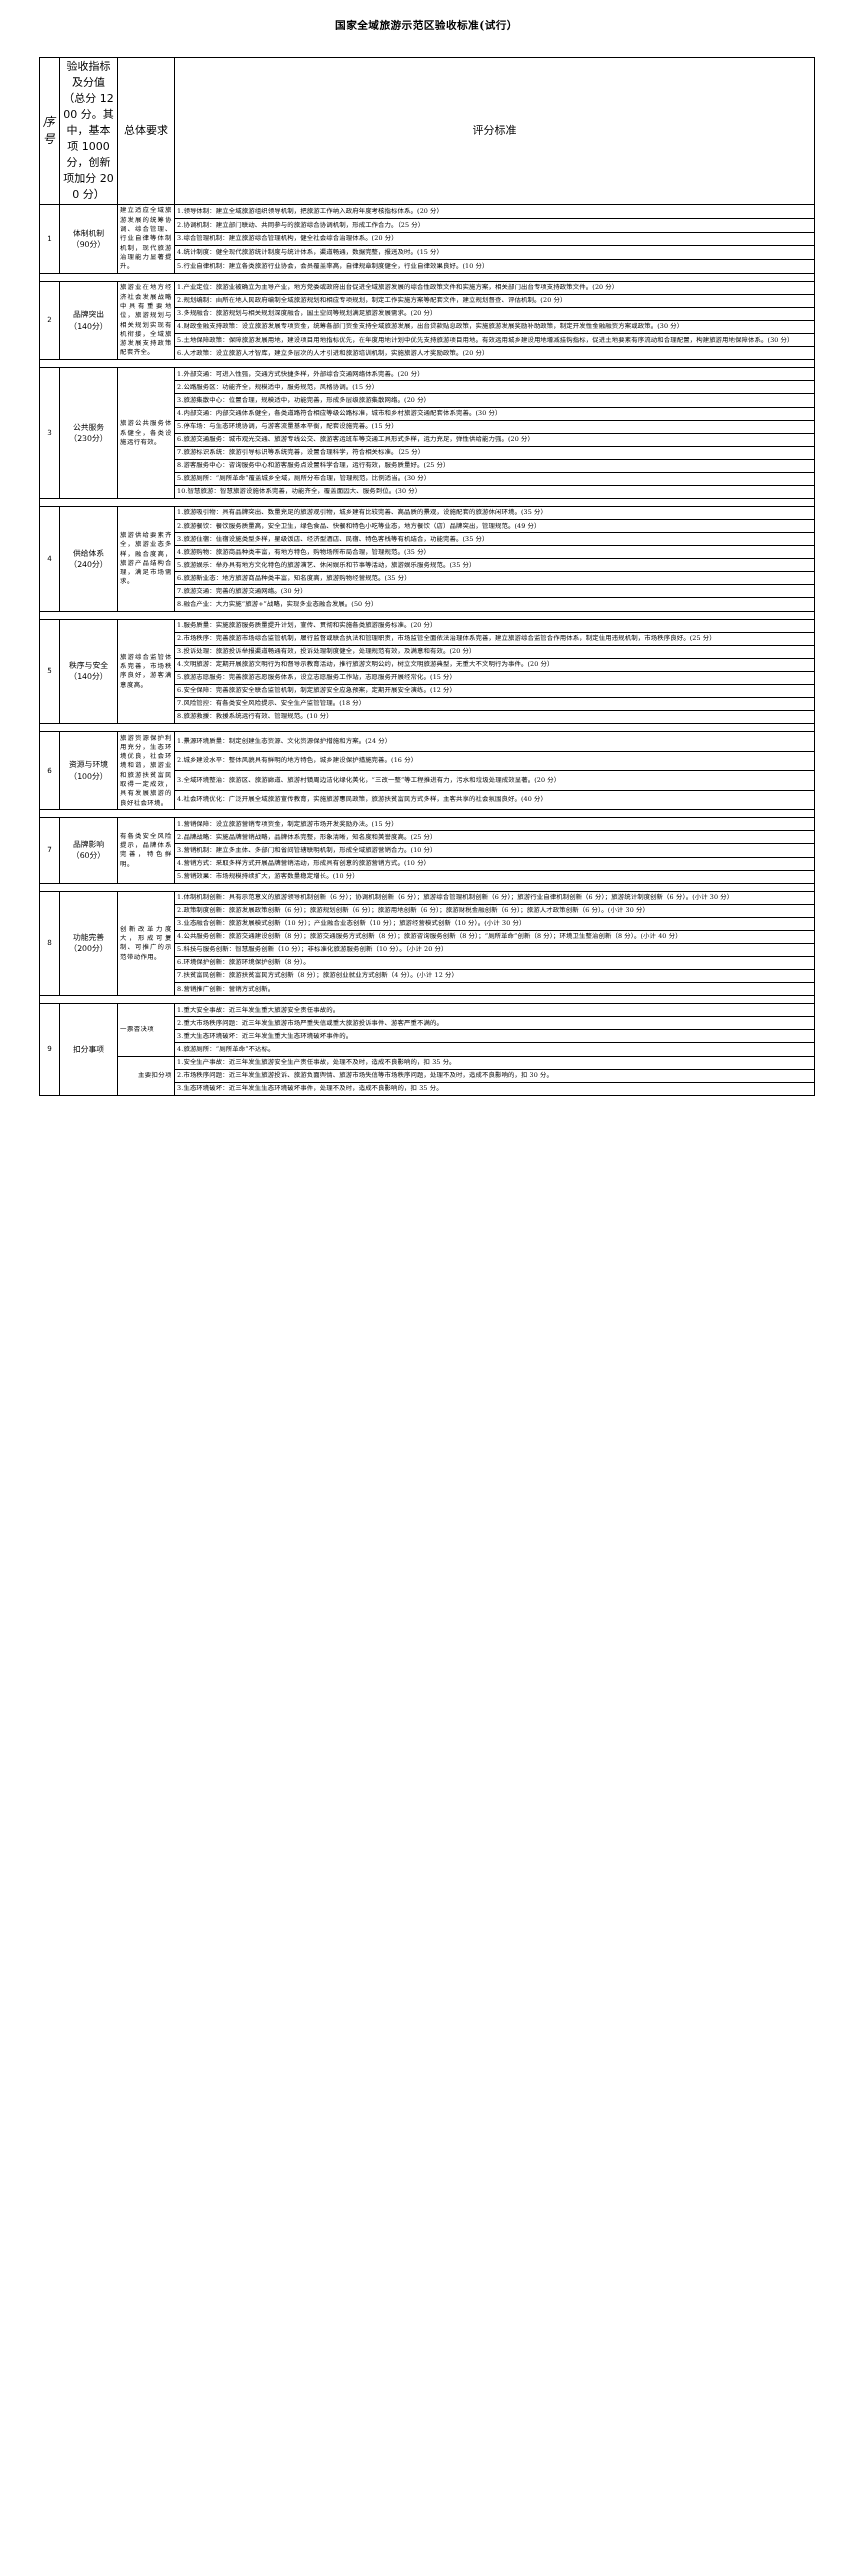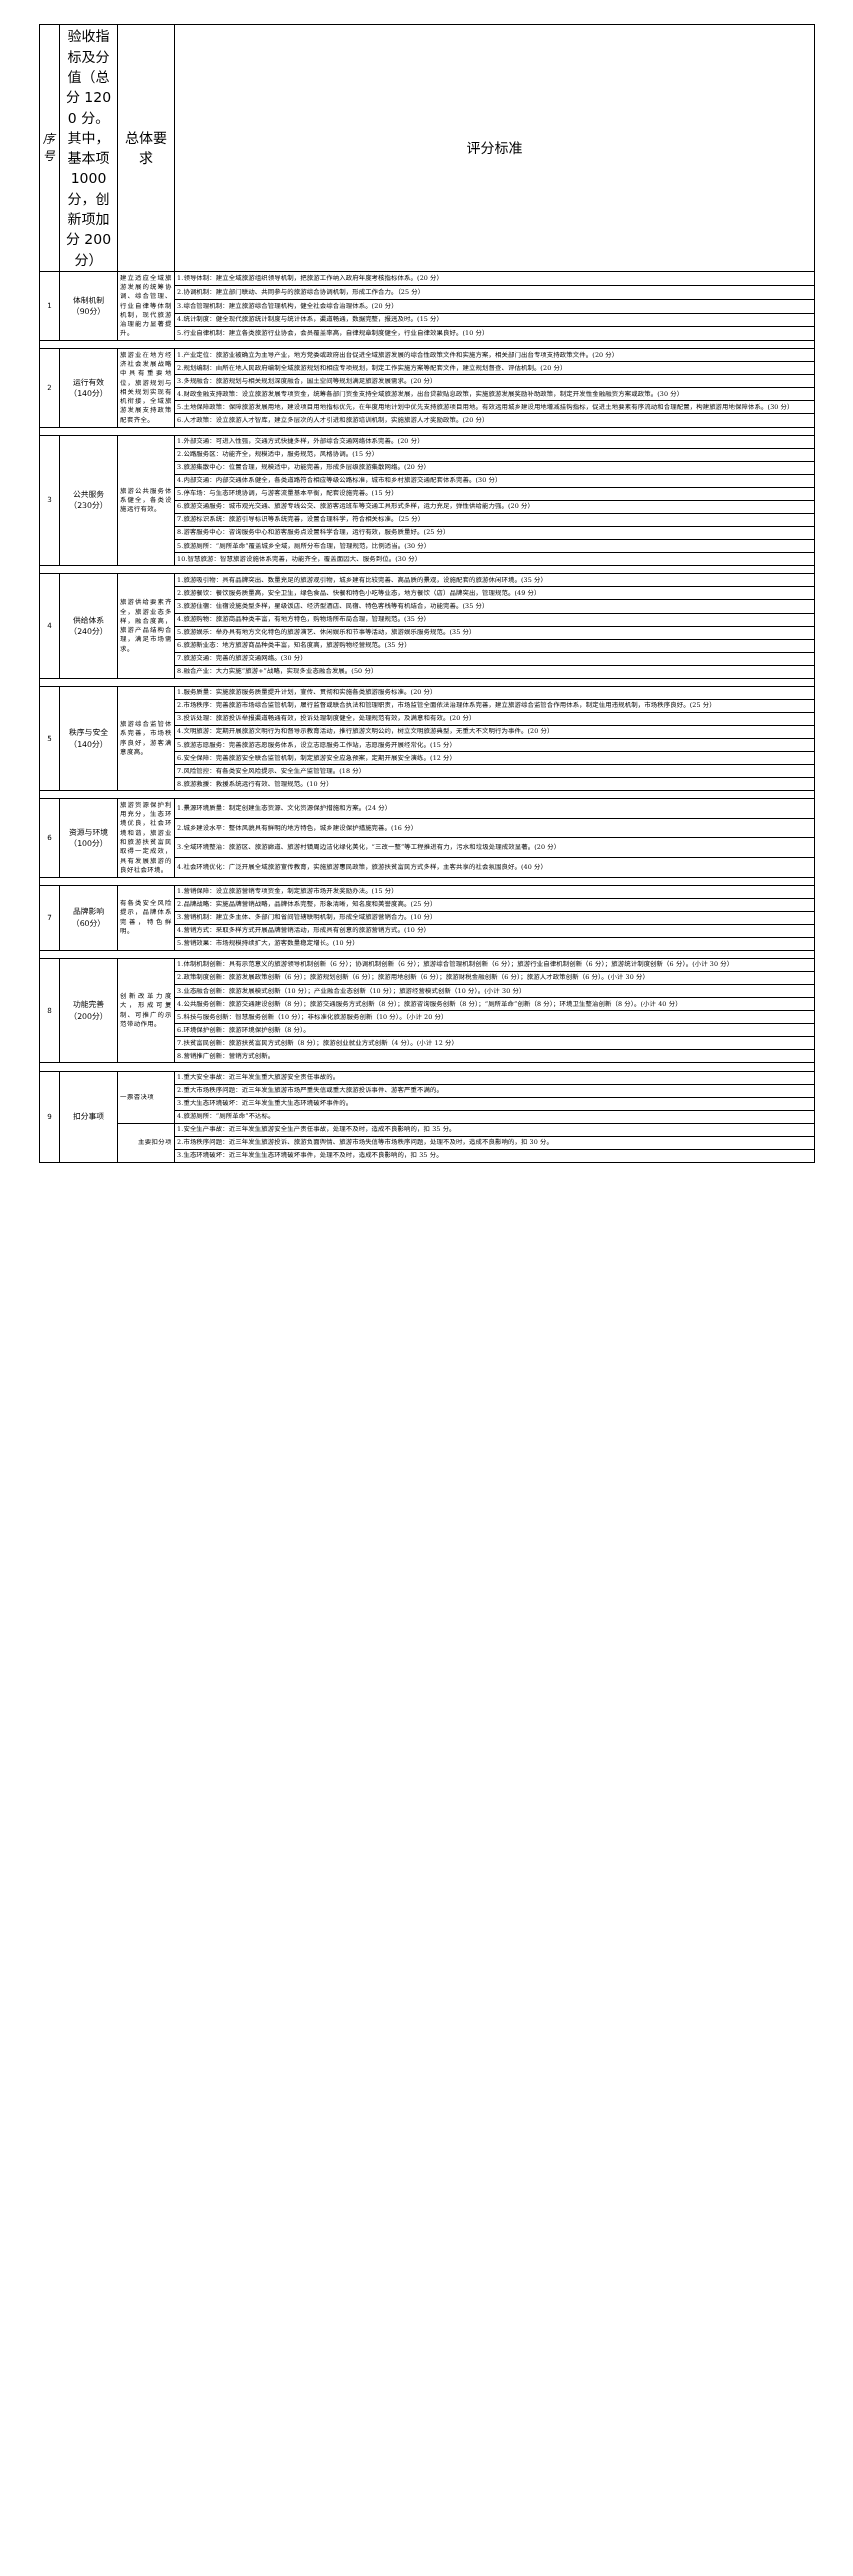--- a/index.html
+++ b/index.html
@@ -52,21 +52,21 @@
   }
   
   col.c-seq   { width: 20px; }
   col.c-idx   { width: 58px; }
   col.c-req   { width: 57px; }
   col.c-score { width: 640px; }
 
   th.hdr {
     text-align: center;
     font-family: "DejaVu Sans", "Liberation Sans", sans-serif;
-    font-size: 14px;
+    font-size: 11px;
     font-weight: normal;
     line-height: 1.35;
     padding: 4.3px 1.4px;
   }
   th.hdr.seq { font-size: 12px; letter-spacing: 1.4px; font-style: italic; }
   td.seq {
     text-align: center;
     font-size: 7.1px;
     font-family: "DejaVu Sans", "Liberation Sans", sans-serif;
     vertical-align: middle;
@@ -99,20 +99,21 @@
     padding: 2.1px 4.3px;
     letter-spacing: 0.1px;
   }
   .spacer-row td { border: none; height: 4.3px; padding: 0; }
 </style>
 </head>
 <body>
 
 <div class="page">
 
+  <div class="doc-title">国家全域旅游示范区验收标准(试行）</div>
 
   <div class="table-wrap">
     <table class="std">
       <colgroup>
         <col class="c-seq">
           <col class="c-idx">
           <col class="c-req">
           <col class="c-score">
       </colgroup>
       <thead>
@@ -144,21 +145,21 @@
           </tr>
           <tr>
             <td class="crit">5.行业自律机制：建立各类旅游行业协会，会员覆盖率高，自律规章制度健全，行业自律效果良好。(10 分）</td>
           </tr>
           <tr class="spacer-row">
             <td colspan="4"></td>
           </tr>
           <tr>
             <td class="seq" rowspan="6">2</td>
             <td class="idx" rowspan="6">
-              <span class="sub">运行有效</span>
+              <span class="sub">品牌突出</span>
               <span class="sub">（140分）</span>
             </td>
             <td class="req" rowspan="6">旅游业在地方经济社会发展战略中具有重要地位，旅游规划与相关规划实现有机衔接，全域旅游发展支持政策配套齐全。</td>
             <td class="crit">1.产业定位：旅游业被确立为主导产业，地方党委或政府出台促进全域旅游发展的综合性政策文件和实施方案，相关部门出台专项支持政策文件。(20 分）</td>
           </tr>
           <tr>
             <td class="crit">2.规划编制：由所在地人民政府编制全域旅游规划和相应专项规划，制定工作实施方案等配套文件，建立规划督查、评估机制。(20 分）</td>
           </tr>
           <tr>
             <td class="crit">3.多规融合：旅游规划与相关规划深度融合，国土空间等规划满足旅游发展需求。(20 分）</td>

